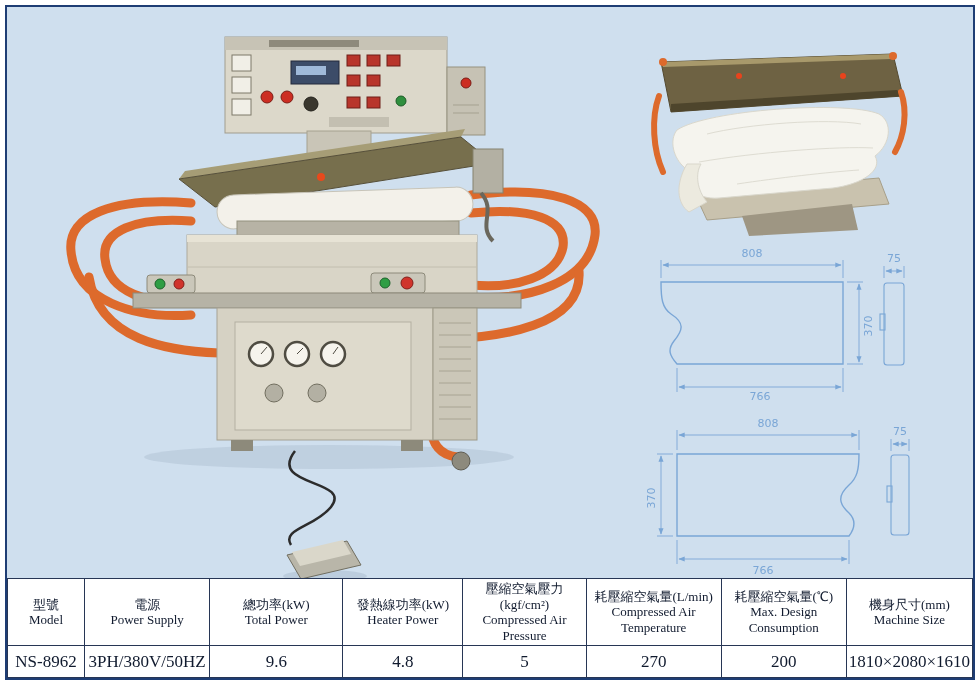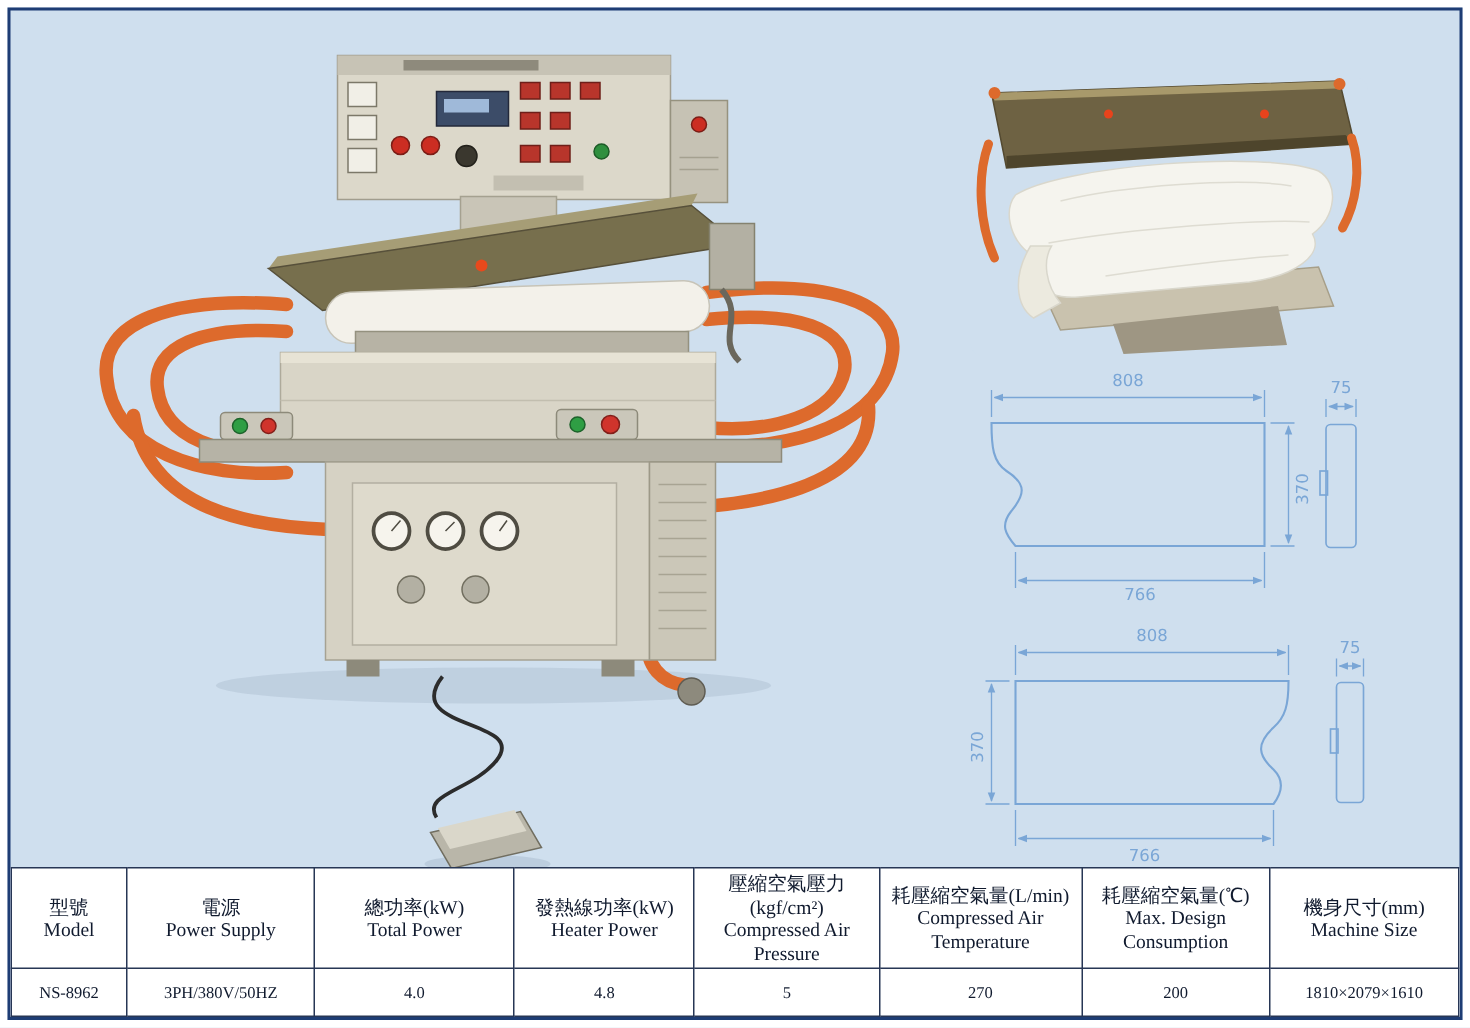--- a/index.html
+++ b/index.html
@@ -11,21 +11,21 @@
   .photo-main    { position:absolute; left:22px;  top:2px;   width:600px; height:580px; }
   .photo-detail  { position:absolute; left:640px; top:45px;  width:265px; height:185px; }
   .drawing-top   { position:absolute; left:640px; top:235px; width:270px; height:160px; }
   .drawing-bottom{ position:absolute; left:640px; top:403px; width:270px; height:172px; }
   .spec-table { position:absolute; left:0; right:0; bottom:0; width:100%;
                 border-collapse:collapse; background:#ffffff; table-layout:fixed; }
   .spec-table th, .spec-table td {
       border:1px solid #273655; font-weight:normal; text-align:center;
       vertical-align:middle; color:#101a2e; background:#ffffff; }
   .spec-table thead th { height:54px; font-size:13px; line-height:15.5px; padding:2px 1px; }
-  .spec-table tbody td { height:32px; font-size:11px; }
+  .spec-table tbody td { height:32px; font-size:17px; }
   .zh, .en { display:block; }
   .en:empty { display:none; }
 </style>
 </head>
 <body>
 
 <div class="page">
   <div class="frame">
 
     <svg class="photo-main" viewBox="0 0 600 580" xmlns="http://www.w3.org/2000/svg">
@@ -264,24 +264,24 @@
             <span class="zh">機身尺寸(mm)</span>
             <span class="en">Machine Size</span>
 
           </th>
         </tr>
       </thead>
       <tbody>
         <tr>
           <td>NS-8962</td>
           <td>3PH/380V/50HZ</td>
-          <td>4.0</td>
+          <td>9.6</td>
           <td>4.8</td>
           <td>5</td>
           <td>270</td>
           <td>200</td>
-          <td>1810×2079×1610</td>
+          <td>1810×2080×1610</td>
         </tr>
       </tbody>
     </table>
 
   </div>
 </div>
 
 </body></html>

